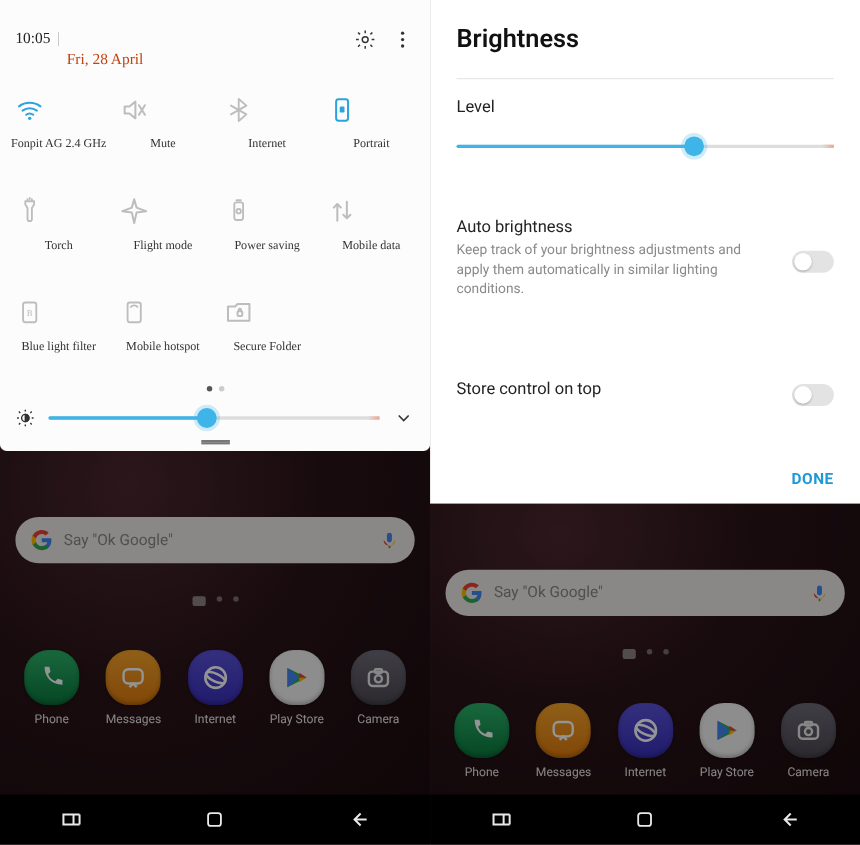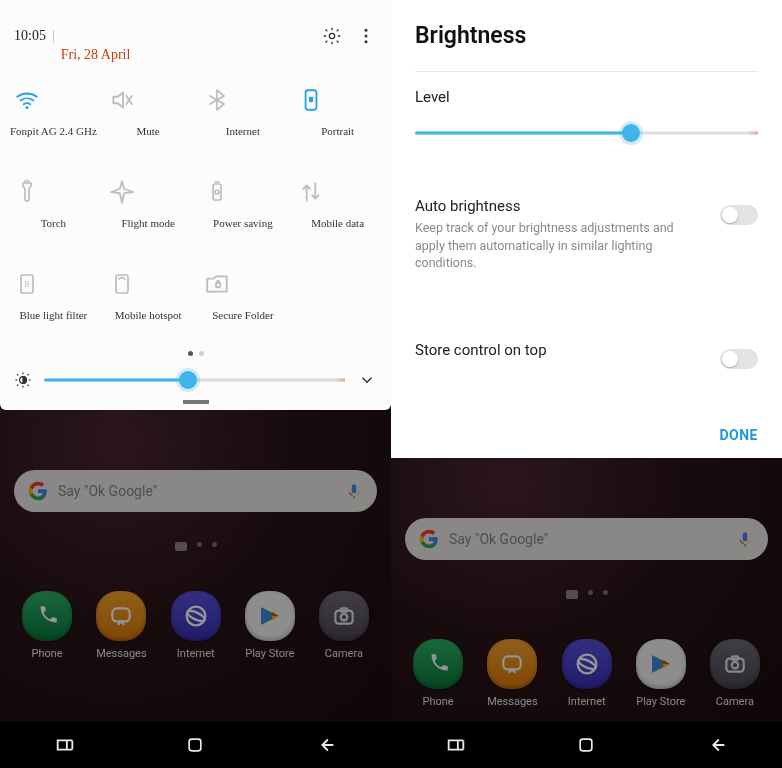--- a/index.html
+++ b/index.html
@@ -121,21 +121,21 @@
   .navbtn { width:24px; height:24px; display:flex; align-items:center; justify-content:center; }
 
   
   .sheet {
     background:#fff; padding: 22px 24px 14px;
   }
   .sheet h1 { font-size: 23px; font-weight: 600; color:#111; margin-bottom: 22px;}
   .hr { height:1px; background:#e6e6e6; margin-bottom: 16px; }
   .field-label { font-size:15px; color:#222; margin-bottom:14px; }
   .right-slider { position:relative; height:26px; margin-bottom:28px;}
-  .setting { display:flex; align-items:flex-start; gap: 14px; padding: 8px 0 18px; margin-top: 43px; }
+  .setting { display:flex; align-items:center; gap: 14px; padding: 8px 0 18px; margin-top: 43px; }
   .setting .txt { flex:1; }
   .setting .ttl { font-size:15px; color:#222; margin-bottom:4px; }
   .setting .desc{ font-size:12.5px; color:#8a8a8a; line-height:1.4; }
   .toggle { width:38px; height:20px; background:#e3e3e3; border-radius:10px; position:relative; margin-top:8px;}
   .toggle::after{ content:""; position:absolute; left:2px; top:2px; width:16px; height:16px;
     background:#fff; border-radius:50%; box-shadow:0 1px 2px rgba(0,0,0,.25);}
   .done-row { text-align:right; padding-top: 38px;}
   .done { color:#1f99d6; font-weight:700; font-size:14px; letter-spacing:.5px;}
   svg { display:block; }
 </style>

